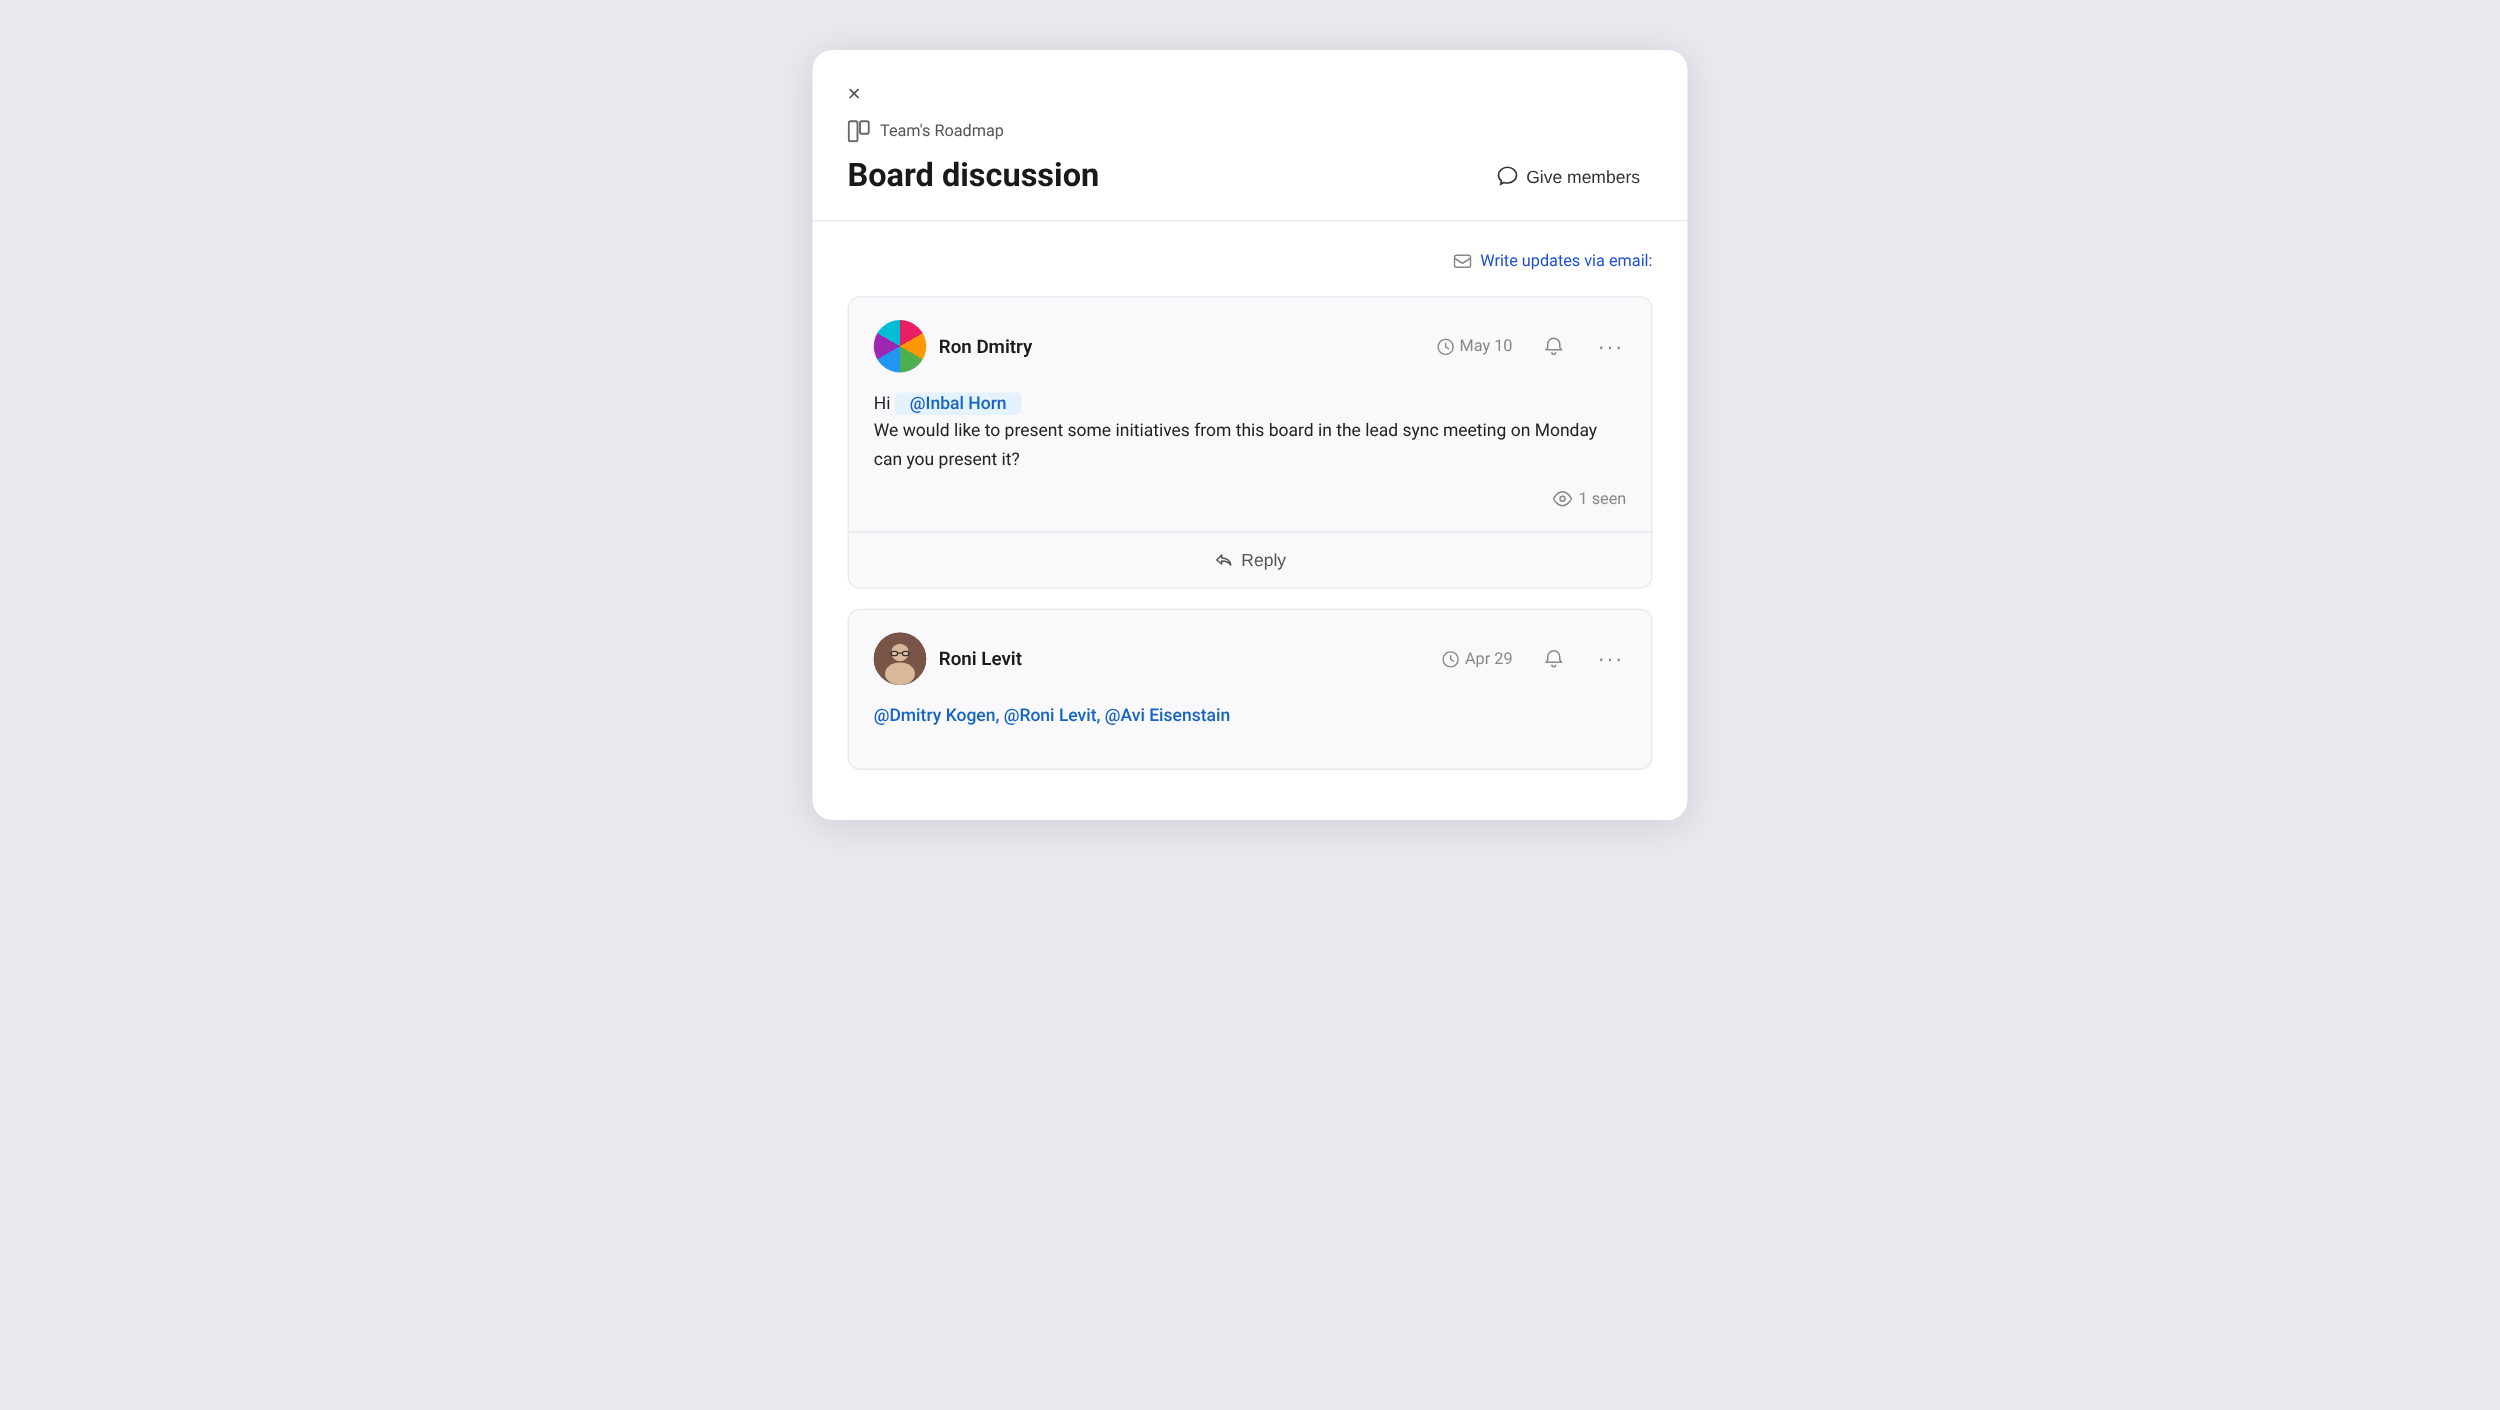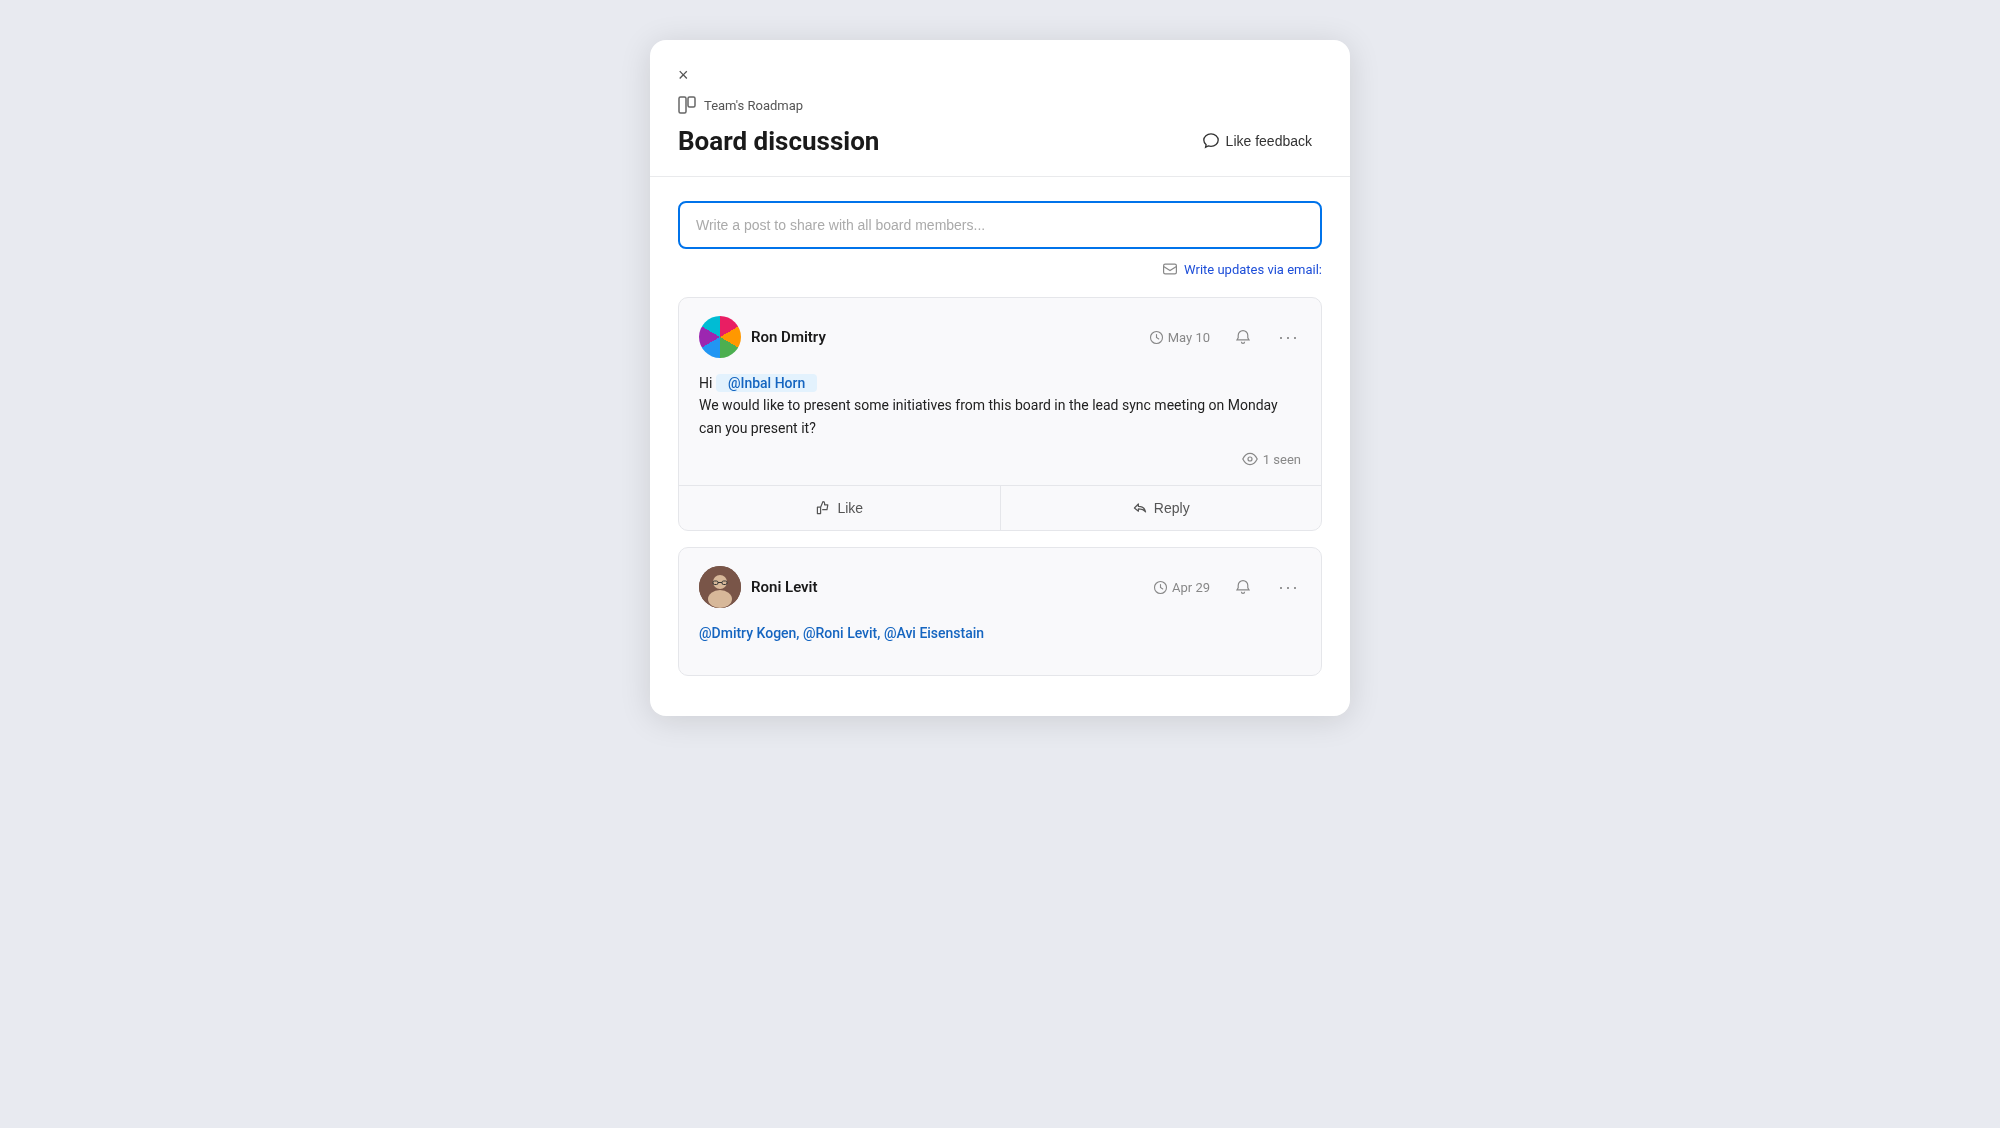--- a/index.html
+++ b/index.html
@@ -278,30 +278,27 @@
       </svg>
       <span class="breadcrumb-text">Team's Roadmap</span>
     </div>
 
     <div class="title-row">
       <h1 class="page-title">Board discussion</h1>
       <button class="give-feedback-btn">
         <svg width="18" height="18" viewBox="0 0 20 20" fill="none" xmlns="http://www.w3.org/2000/svg">
           <path d="M10 2C5.58 2 2 5.13 2 9c0 2.04 1.0 3.88 2.6 5.16L4 17l2.84-1.5C7.82 15.82 8.9 16 10 16c4.42 0 8-3.13 8-7s-3.58-7-8-7z" stroke="#333" stroke-width="1.5" fill="none"></path>
         </svg>
-        <span>Like feedback</span>
+        <span>Give members</span>
       </button>
     </div>
   </div>
 
   <div class="modal-body">
 
-    <div class="post-input-container">
-      <input type="text" class="post-input" placeholder="Write a post to share with all board members..." style="">
-    </div>
 
     <div class="email-update-row">
       <svg width="16" height="16" viewBox="0 0 20 20" fill="none" xmlns="http://www.w3.org/2000/svg">
         <rect x="2" y="4" width="16" height="12" rx="2" stroke="#888" stroke-width="1.5"></rect>
         <path d="M2 7l8 5 8-5" stroke="#888" stroke-width="1.5"></path>
       </svg>
       <span>Write updates via email:</span>
     </div>
 
     <div class="post-card">
@@ -344,26 +341,20 @@
             <path d="M1 10s3.5-7 9-7 9 7 9 7-3.5 7-9 7-9-7-9-7z" stroke="#888" stroke-width="1.5"></path>
             <circle cx="10" cy="10" r="2.5" stroke="#888" stroke-width="1.5"></circle>
           </svg>
           <span>1 seen</span>
         </div>
       </div>
 
       <div class="post-card-actions">
         <button class="action-btn">
           <svg width="16" height="16" viewBox="0 0 20 20" fill="none">
-            <path d="M7 9V17H3V9h4zm0 0l3-7a2 2 0 012 2v2h4l-1 6H9" stroke="#555" stroke-width="1.5" stroke-linejoin="round"></path>
-          </svg>
-          <span>Like</span>
-        </button>
-        <button class="action-btn">
-          <svg width="16" height="16" viewBox="0 0 20 20" fill="none">
             <path d="M3 10l5-5v3c5 0 8 2 9 7-2-3-5-4-9-4v3L3 10z" stroke="#555" stroke-width="1.5" stroke-linejoin="round"></path>
           </svg>
           <span>Reply</span>
         </button>
       </div>
     </div>
 
     <div class="post-card">
       <div class="post-card-body">
         <div class="post-card-header">

